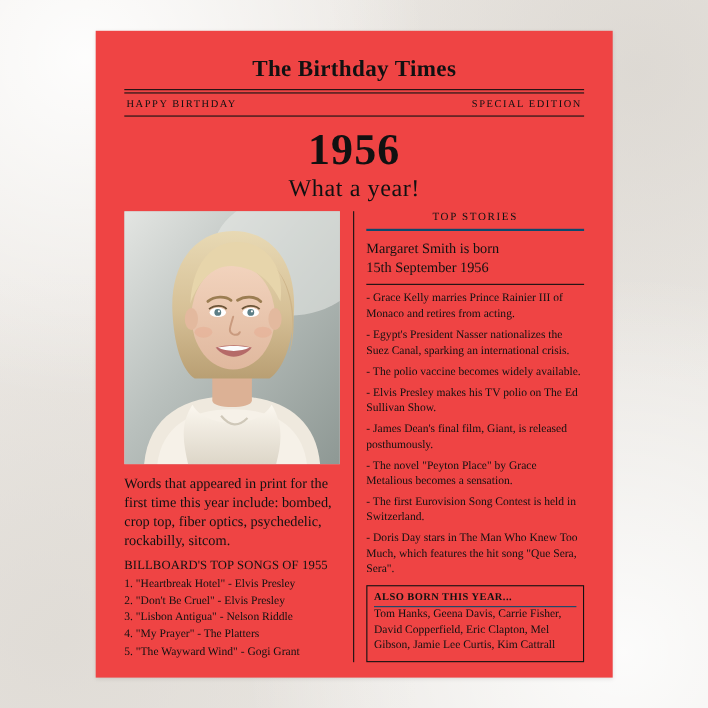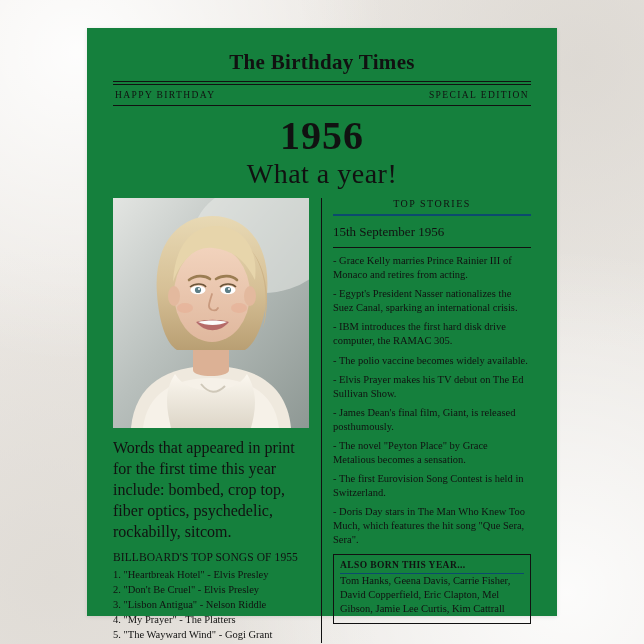--- a/index.html
+++ b/index.html
@@ -24,21 +24,21 @@
       radial-gradient(circle at 90% 10%, rgba(218,214,208,0.75) 0%, rgba(218,214,208,0) 35%),
       radial-gradient(circle at 8% 90%, rgba(222,218,212,0.8) 0%, rgba(222,218,212,0) 40%),
       linear-gradient(135deg, #efece8 0%, #e7e3de 50%, #eceae6 100%);
   }
   .card {
     position: absolute;
     left: 87px;
     top: 28px;
     width: 470px;
     height: 588px;
-    background: #15803d;
+    background: #ef4444;
     box-shadow: 0 1px 4px rgba(0,0,0,0.10);
   }
   .inner {
     position: absolute;
     left: 26px;
     right: 26px;
     top: 22px;
     bottom: 18px;
   }
 
@@ -77,21 +77,21 @@
   .year {
     font-family: "Liberation Serif", serif;
     font-weight: bold;
     font-size: 40px;
     line-height: 1.0;
     letter-spacing: 1px;
     color: #111;
   }
   .tagline {
     font-family: "Liberation Serif", serif;
-    font-size: 28px;
+    font-size: 22px;
     letter-spacing: 0.5px;
     color: #111;
     margin-top: 2px;
     margin-bottom: 8px;
   }
 
   
   .columns {
     display: flex;
     gap: 12px;
@@ -112,21 +112,21 @@
     width: 196px;
     height: 230px;
     position: relative;
     overflow: hidden;
     background: #cfd3d2;
   }
   .portrait svg { display: block; }
 
   .words {
     font-family: "Liberation Serif", serif;
-    font-size: 16px;
+    font-size: 13px;
     line-height: 1.32;
     color: #111;
     margin-top: 9px;
   }
   .songs-title {
     font-family: "Liberation Serif", serif;
     font-size: 11.5px;
     color: #111;
     margin-top: 8px;
     margin-bottom: 4px;
@@ -291,29 +291,29 @@
           <div>4. "My Prayer" - The Platters</div>
           <div>5. "The Wayward Wind" - Gogi Grant</div>
         </div>
       </div>
 
       <div class="col-right">
 
         <div class="top-stories">TOP STORIES</div>
 
         <div class="born">
+          <div>Margaret Smith is born</div>
           <div>15th September 1956</div>
         </div>
 
         <div class="events">
           <div>- Grace Kelly marries Prince Rainier III of Monaco and retires from acting.</div>
           <div>- Egypt's President Nasser nationalizes the Suez Canal, sparking an international crisis.</div>
-          <div>- IBM introduces the first hard disk drive computer, the RAMAC 305.</div>
           <div>- The polio vaccine becomes widely available.</div>
-          <div>- Elvis Prayer makes his TV debut on The Ed Sullivan Show.</div>
+          <div>- Elvis Presley makes his TV polio on The Ed Sullivan Show.</div>
           <div>- James Dean's final film, Giant, is released posthumously.</div>
           <div>- The novel "Peyton Place" by Grace Metalious becomes a sensation.</div>
           <div>-  The first Eurovision Song Contest is held in Switzerland.</div>
           <div>- Doris Day stars in The Man Who Knew Too Much, which features the hit song "Que Sera, Sera".</div>
         </div>
 
         <div class="also-box">
           <div class="also-title">ALSO BORN THIS YEAR...</div>
           <div class="also-text">Tom Hanks, Geena Davis, Carrie Fisher, David Copperfield, Eric Clapton, Mel Gibson, Jamie Lee Curtis, Kim Cattrall</div>
         </div>

